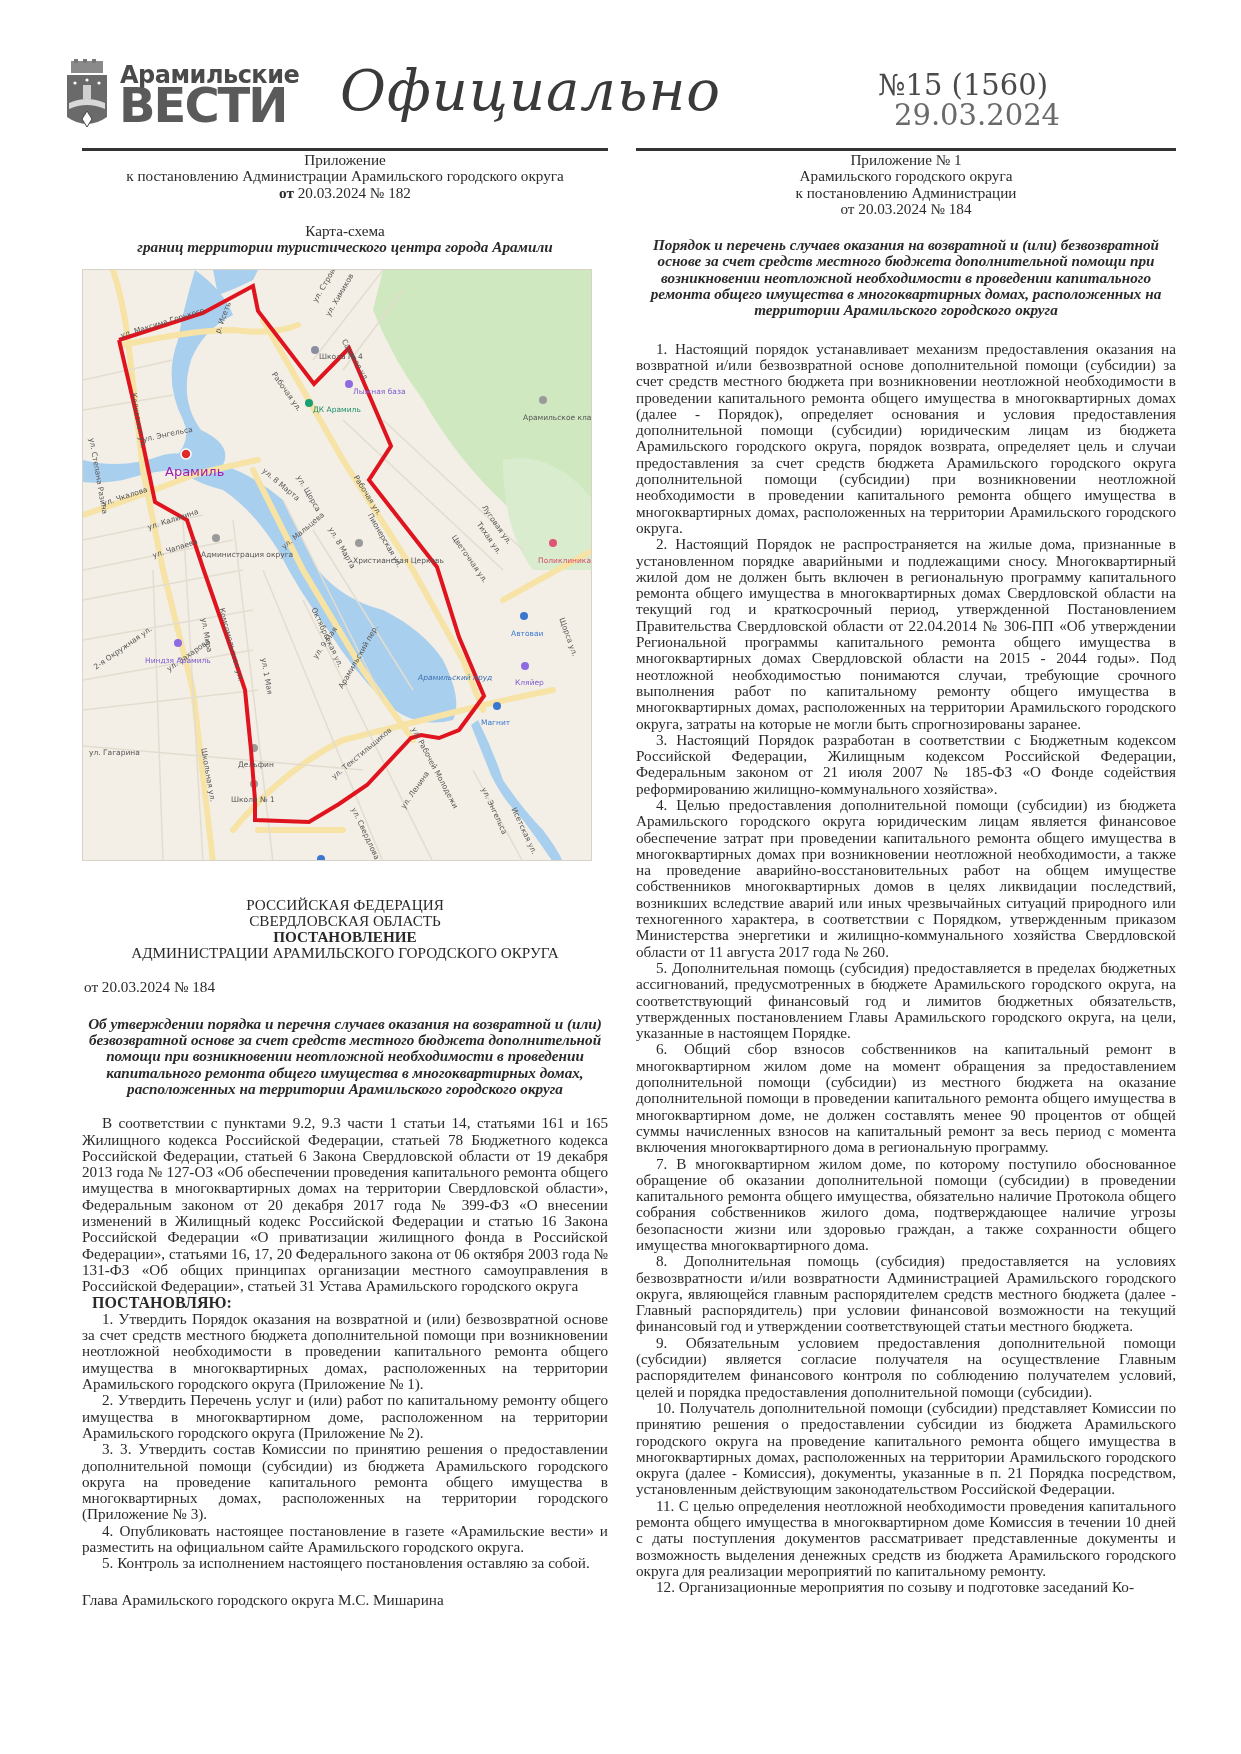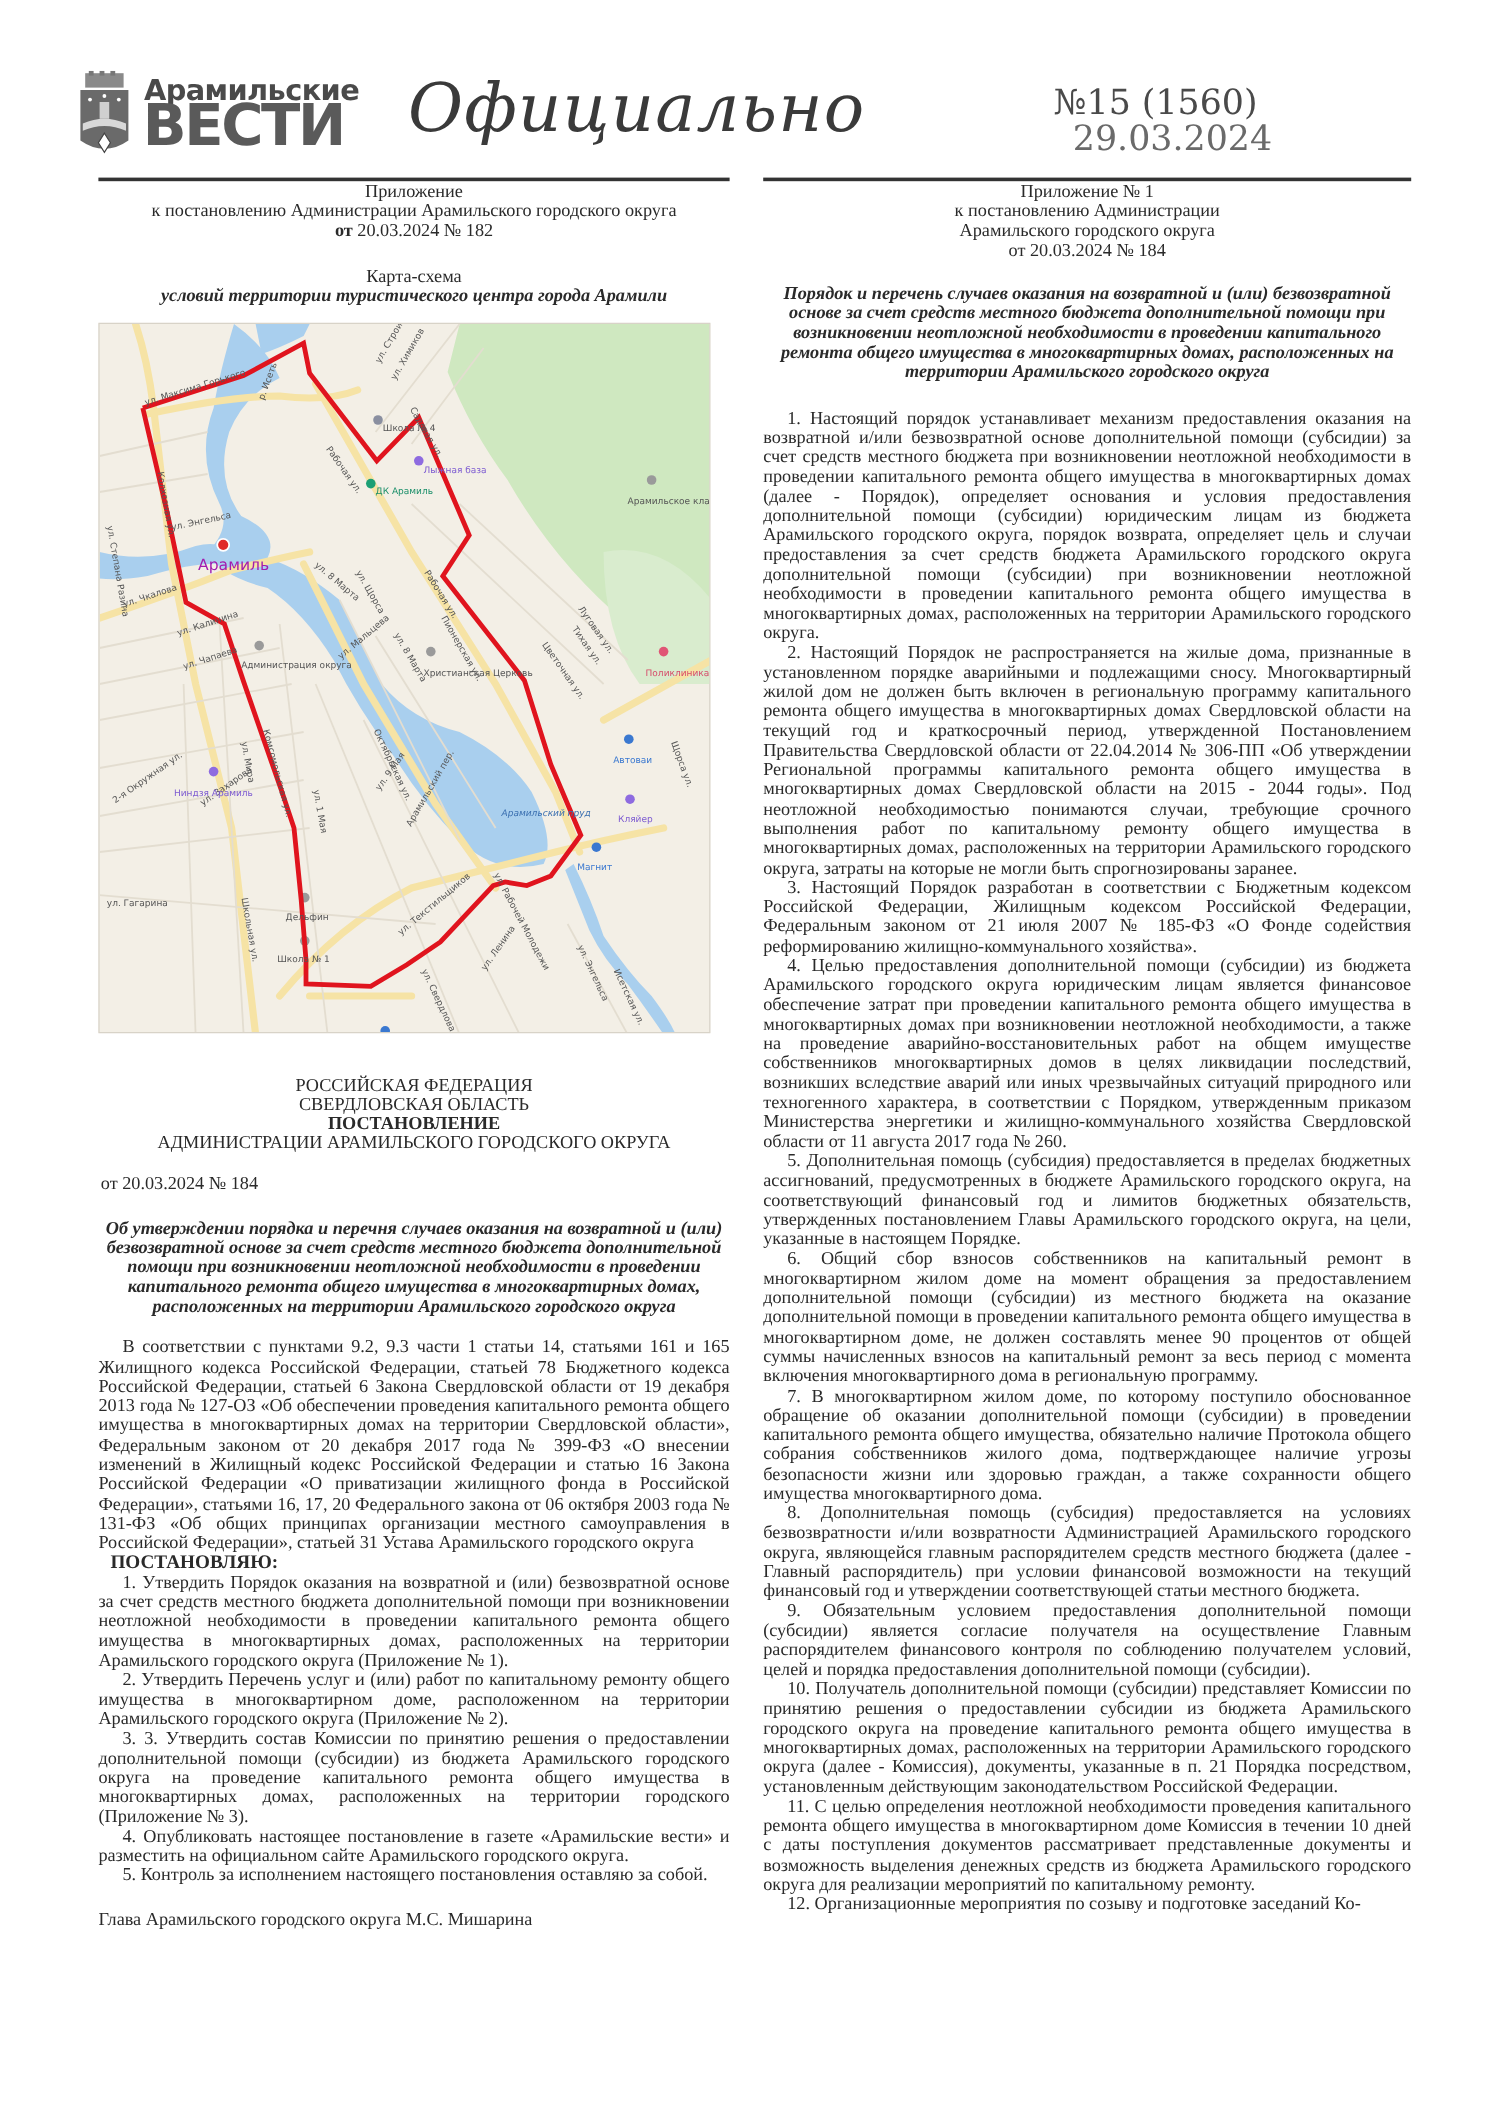--- a/index.html
+++ b/index.html
@@ -84,21 +84,21 @@
 
 <section class="col col-left">
   <div class="appendix right">
     <div>Приложение</div>
     <div>к постановлению Администрации Арамильского городского округа</div>
     <div><b>от</b><span> 20.03.2024 № 182</span></div>
   </div>
 
   <div class="map-caption">
     <div>Карта-схема</div>
-    <div class="bi">условий территории туристического центра города Арамили</div>
+    <div class="bi">границ территории туристического центра города Арамили</div>
   </div>
 
   <div class="map" id="map">
     <svg width="510" height="592" viewBox="0 0 510 592">
 
       <path d="M300 0 H510 V300 Q470 280 440 250 Q380 200 340 130 Q310 90 290 40 Z" fill="#cfe8c0"></path>
       <path d="M420 190 Q470 180 510 230 V300 L450 300 Q420 260 420 190Z" fill="#d9ecce"></path>
 
       <path d="M112 0 Q140 20 150 45 Q120 60 108 90 Q96 130 118 160 Q150 175 140 195 Q170 205 200 230 Q215 260 235 300 Q260 330 300 340 Q340 360 360 390 Q380 430 370 450 Q330 460 300 430 Q270 400 245 360 Q215 320 195 280 Q170 240 140 220 Q100 210 90 190 Q110 170 100 150 Q80 110 95 70 Q100 40 112 0Z" fill="#a9cfee"></path>
       <path d="M0 190 Q40 200 80 185 Q100 180 110 190 L105 200 Q80 198 40 210 Q15 214 0 212Z" fill="#a9cfee"></path>
@@ -238,22 +238,22 @@
     <p class="just">3. 3. Утвердить состав Комиссии по принятию решения о предоставлении дополнительной помощи (субсидии) из бюджета Арамильского городского округа на проведение капитального ремонта общего имущества в многоквартирных домах, расположенных на территории городского (Приложение № 3).</p>
     <p class="just">4. Опубликовать настоящее постановление в газете «Арамильские вести» и разместить на официальном сайте Арамильского городского округа.</p>
     <p class="just">5. Контроль за исполнением настоящего постановления оставляю за собой.</p>
     <p class="just signature" style="text-indent:0;padding-left:0;margin-top:20px;">Глава Арамильского городского округа М.С. Мишарина</p>
   </div>
 </section>
 
 <section class="col col-right">
   <div class="right">
     <div>Приложение № 1</div>
+    <div>Арамильского городского округа</div>
     <div>к постановлению Администрации</div>
-    <div>Арамильского городского округа</div>
     <div>от 20.03.2024 № 184</div>
   </div>
 
   <div class="right-title bi">Порядок и перечень случаев оказания на возвратной и (или) безвозвратной основе за счет средств местного бюджета дополнительной помощи при возникновении неотложной необходимости в проведении капитального ремонта общего имущества в многоквартирных домах, расположенных на территории Арамильского городского округа</div>
 
   <div class="right-body">
     <p class="item">1. Настоящий порядок устанавливает механизм предоставления оказания на возвратной и/или безвозвратной основе дополнительной помощи (субсидии) за счет средств местного бюджета при возникновении неотложной необходимости в проведении капитального ремонта общего имущества в многоквартирных домах (далее - Порядок), определяет основания и условия предоставления дополнительной помощи (субсидии) юридическим лицам из бюджета Арамильского городского округа, порядок возврата, определяет цель и случаи предоставления за счет средств бюджета Арамильского городского округа дополнительной помощи (субсидии) при возникновении неотложной необходимости в проведении капитального ремонта общего имущества в многоквартирных домах, расположенных на территории Арамильского городского округа.</p>
     <p class="item">2. Настоящий Порядок не распространяется на жилые дома, признанные в установленном порядке аварийными и подлежащими сносу. Многоквартирный жилой дом не должен быть включен в региональную программу капитального ремонта общего имущества в многоквартирных домах Свердловской области на текущий год и краткосрочный период, утвержденной Постановлением Правительства Свердловской области от 22.04.2014 № 306-ПП «Об утверждении Региональной программы капитального ремонта общего имущества в многоквартирных домах Свердловской области на 2015 - 2044 годы». Под неотложной необходимостью понимаются случаи, требующие срочного выполнения работ по капитальному ремонту общего имущества в многоквартирных домах, расположенных на территории Арамильского городского округа, затраты на которые не могли быть спрогнозированы заранее.</p>
     <p class="item">3. Настоящий Порядок разработан в соответствии с Бюджетным кодексом Российской Федерации, Жилищным кодексом Российской Федерации, Федеральным законом от 21 июля 2007 № 185-ФЗ «О Фонде содействия реформированию жилищно-коммунального хозяйства».</p>
     <p class="item">4. Целью предоставления дополнительной помощи (субсидии) из бюджета Арамильского городского округа юридическим лицам является финансовое обеспечение затрат при проведении капитального ремонта общего имущества в многоквартирных домах при возникновении неотложной необходимости, а также на проведение аварийно-восстановительных работ на общем имуществе собственников многоквартирных домов в целях ликвидации последствий, возникших вследствие аварий или иных чрезвычайных ситуаций природного или техногенного характера, в соответствии с Порядком, утвержденным приказом Министерства энергетики и жилищно-коммунального хозяйства Свердловской области от 11 августа 2017 года № 260.</p>

